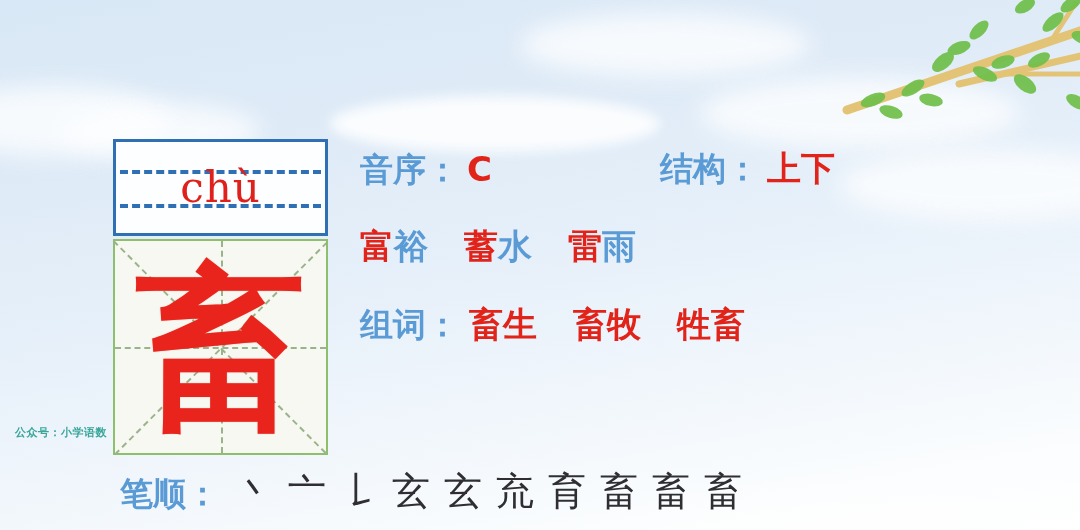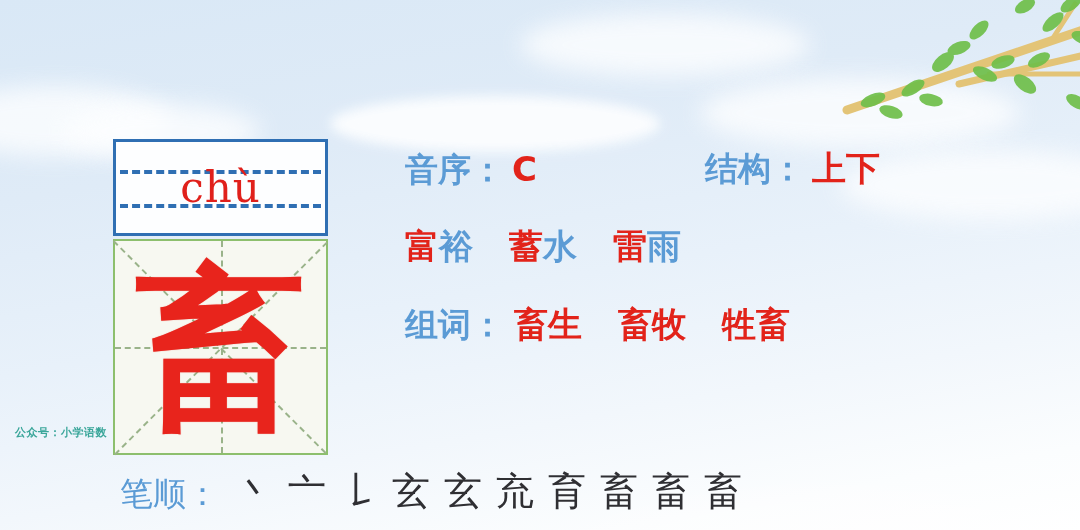--- a/index.html
+++ b/index.html
@@ -71,21 +71,21 @@
 
   
   #watermark{
     position:absolute;left:15px;top:425px;
     font-size:11px;font-weight:700;color:#3aa69a;
     letter-spacing:.5px;white-space:nowrap;
   }
 
   
   #info{position:absolute;left:360px;top:146px;width:560px;}
-  .row{position:relative;height:78px;margin-left:45px;}
+  .row{position:relative;height:78px;}
   .lbl{
     color:#5b9bd5;font-weight:700;
     font-family:"DejaVu Sans","Liberation Sans",sans-serif;
     font-size:33px;line-height:1;white-space:nowrap;
   }
   .val{
     color:#e2231a;font-weight:700;
     font-family:Liberation Serif, serif;
     font-size:34px;line-height:1;white-space:nowrap;
   }
@@ -96,21 +96,21 @@
   .cellR{position:absolute;left:300px;top:6px;display:flex;align-items:baseline;gap:8px;}
   .wide{position:absolute;left:0;top:6px;display:flex;align-items:baseline;gap:10px;}
   .grp{display:flex;align-items:baseline;margin-right:26px;}
   .grp:last-child{margin-right:0;}
 
   
   #stroke-row{
     position:absolute;left:120px;top:472px;display:flex;align-items:flex-end;gap:0;
   }
   #stroke-label{
-    color:#5b9bd5;font-weight:400;font-size:33px;line-height:1;
+    color:#5b9bd5;font-weight:700;font-size:33px;line-height:1;
     font-family:"DejaVu Sans","Liberation Sans",sans-serif;white-space:nowrap;
   }
   #strokes{display:flex;align-items:flex-end;margin-left:10px;}
   .stroke{
     color:#2f2f33;
     font-family:"DejaVu Serif","Liberation Serif",serif;
     font-size:38px;line-height:1;width:52px;text-align:center;
   }
 </style>
 </head>

